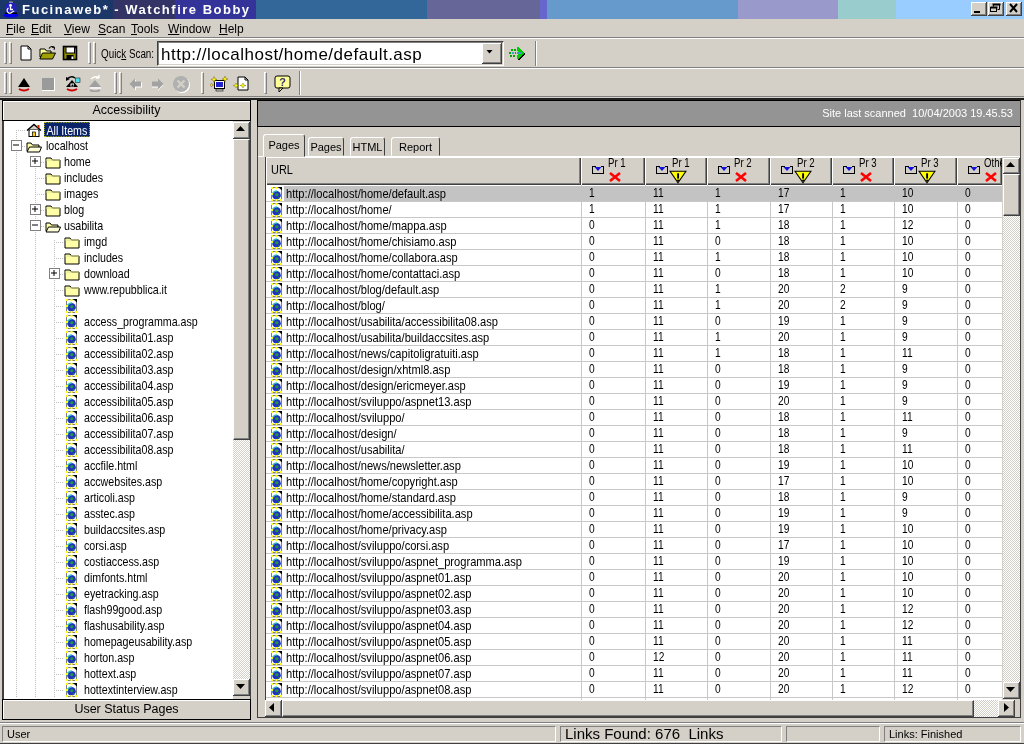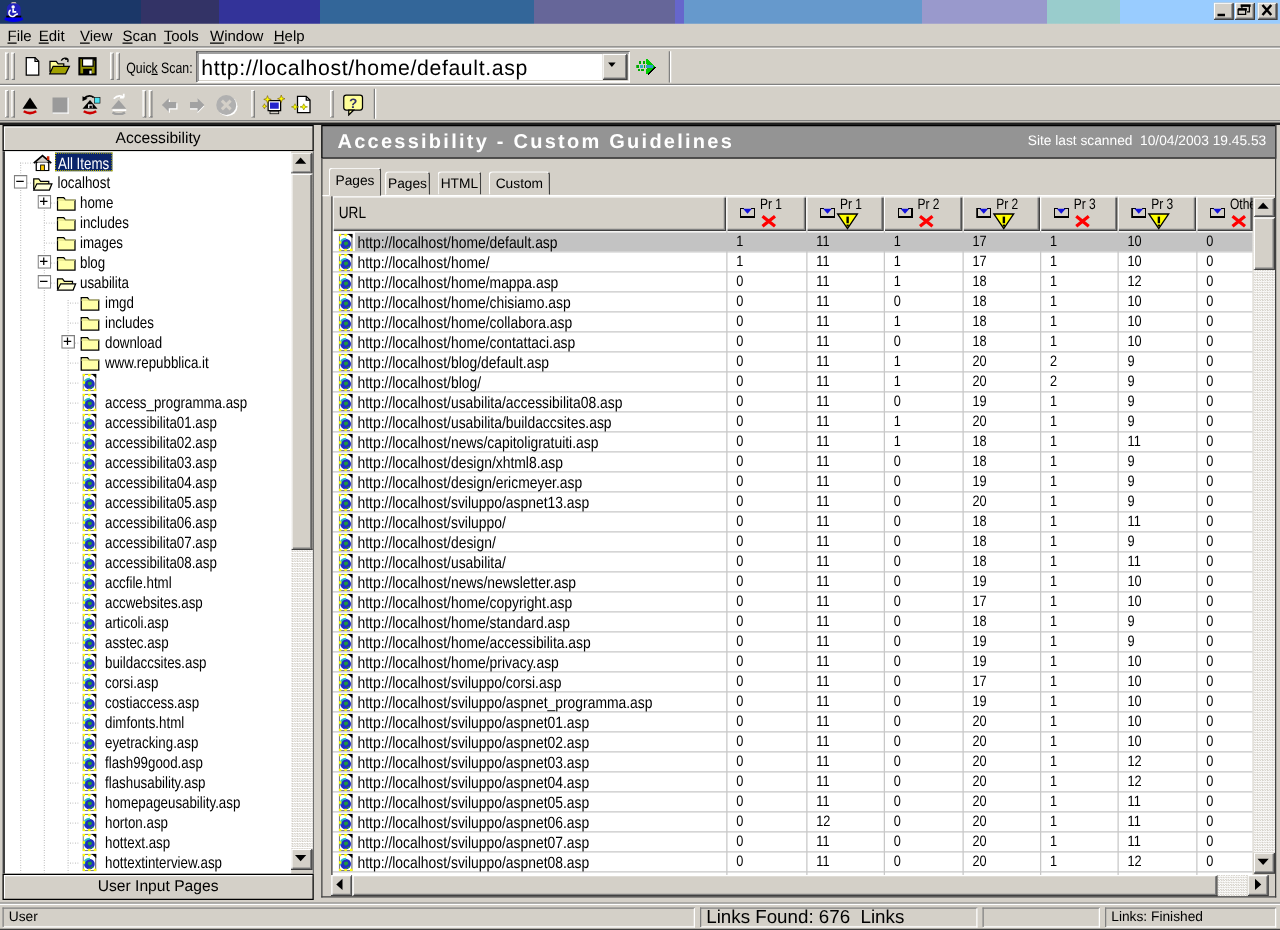--- a/index.html
+++ b/index.html
@@ -19,20 +19,21 @@
 <svg class="a" style="left:2px;top:1px;" width="17" height="17" viewBox="0 0 17 17">
 <rect x="7" y="0.5" width="4" height="2" rx="1" fill="#c8beaa"></rect>
 <path d="M3.5 12 L3.5 6 Q3.5 1.5 9 1.5 Q14.5 1.5 14.5 6 L14.5 12 Z" fill="#2222bb"></path>
 <rect x="3" y="11.5" width="12" height="2.5" fill="#000"></rect>
 <path d="M2 13 L16 13 L16.5 15 Q13 16.5 9 16.5 Q5 16.5 1.5 15 Z" fill="#0000ee"></path>
 <circle cx="8.5" cy="4.5" r="1.4" fill="#fff"></circle>
 <path d="M8.5 6 L8.5 8.5 L11 8.5" stroke="#fff" stroke-width="1.3" fill="none"></path>
 <path d="M6.5 7 A2.8 2.8 0 1 0 10.5 10.5" stroke="#fff" stroke-width="1.2" fill="none"></path>
 <path d="M10.5 10.8 L12.3 10" stroke="#fff" stroke-width="1.1"></path>
 </svg>
+<div class="a" style="left:22px;top:2px;font-size:13px;font-weight:bold;letter-spacing:1.5px;color:#fff;line-height:16px;">Fucinaweb* - Watchfire Bobby</div>
 <div class="a btn" style="left:971px;top:2px;width:16px;height:14px;">
       <svg width="14" height="12" style="position:absolute;left:0;top:0">
         <rect x="3" y="9" width="6" height="2" fill="#000"></rect>
       </svg>
     </div>
 <div class="a btn" style="left:988px;top:2px;width:16px;height:14px;">
       <svg width="14" height="12" style="position:absolute;left:0;top:0">
         <path d="M5.5 4.5 L5.5 2.5 L11.5 2.5 L11.5 7.5 L9.5 7.5" fill="none" stroke="#000"></path>
         <rect x="4.5" y="1.5" width="8" height="2" fill="#000"></rect>
         <rect x="2.5" y="5.5" width="6" height="4" fill="none" stroke="#000"></rect>
@@ -417,29 +418,28 @@
         <path d="M7.5 4 L12 9 L3 9 Z" fill="#000"></path>
       </svg>
     </div>
 <div class="a check" style="left:233px;top:139px;width:17px;height:540px;"></div>
 <div class="a thumb" style="left:233px;top:139px;width:17px;height:301px;"></div>
 <div class="a btn" style="left:233px;top:679px;width:17px;height:17px;">
       <svg width="15" height="15" style="position:absolute;left:0;top:0">
         <path d="M7.5 10 L12 5 L3 5 Z" fill="#000"></path>
       </svg>
     </div>
-<div class="a" style="left:2px;top:699px;width:249px;height:21px;background:#d4d0c8;border:1px solid #000;box-shadow:inset 1px 1px 0 #fff;text-align:center;line-height:19px;font-size:12.5px;">User Input Pages</div>
+<div class="a" style="left:2px;top:699px;width:249px;height:21px;background:#d4d0c8;border:1px solid #000;box-shadow:inset 1px 1px 0 #fff;text-align:center;line-height:19px;font-size:12.5px;">User Status Pages</div>
 <div class="a" style="left:257px;top:100px;width:764px;height:27px;background:#949494;border:1px solid #000;"></div>
-<div class="a" style="left:270px;top:105px;font-size:16px;font-weight:bold;letter-spacing:1.8px;color:#fff;">Accessibility - Custom Guidelines</div>
 <div class="a" style="left:755px;top:107px;width:258px;font-size:11px;color:#fff;text-align:right;">Site last scanned&nbsp; 10/04/2003 19.45.53</div>
 <div class="a" style="left:257px;top:127px;width:764px;height:591px;background:#d4d0c8;border-left:1px solid #404040;"></div>
 <div class="a" style="left:263px;top:134px;width:42px;height:23px;background:#d4d0c8;border:1px solid;border-color:#fff #404040 #d4d0c8 #fff;border-radius:3px 3px 0 0;text-align:center;line-height:21px;font-size:11px;z-index:3;">Pages</div>
 <div class="a" style="left:308px;top:137px;width:36px;height:19px;background:#d4d0c8;border:1px solid;border-color:#fff #404040 transparent #fff;border-radius:3px 3px 0 0;text-align:center;line-height:18px;font-size:11px;">Pages</div>
 <div class="a" style="left:350px;top:137px;width:35px;height:19px;background:#d4d0c8;border:1px solid;border-color:#fff #404040 transparent #fff;border-radius:3px 3px 0 0;text-align:center;line-height:18px;font-size:11px;">HTML</div>
-<div class="a" style="left:391px;top:137px;width:49px;height:19px;background:#d4d0c8;border:1px solid;border-color:#fff #404040 transparent #fff;border-radius:3px 3px 0 0;text-align:center;line-height:18px;font-size:11px;">Custom</div>
+<div class="a" style="left:391px;top:137px;width:49px;height:19px;background:#d4d0c8;border:1px solid;border-color:#fff #404040 transparent #fff;border-radius:3px 3px 0 0;text-align:center;line-height:18px;font-size:11px;">Report</div>
 <div class="a" style="left:258px;top:156px;width:762px;height:1px;background:#fff;z-index:1;"></div>
 <div class="a" style="left:265px;top:157px;width:1px;height:543px;background:#404040;z-index:2;"></div>
 <div class="a" style="left:266px;top:157px;width:315px;height:28px;background:#d4d0c8;box-shadow:inset 1px 1px 0 #fff, inset -1px -1px 0 #404040, inset -2px -2px 0 #808080;overflow:hidden;">
       <div style="position:absolute;left:5px;top:5px;font-size:13px;height:16px;line-height:16px;transform:scaleX(0.84);transform-origin:0 50%;">URL</div>
     </div>
 <div class="a" style="left:581px;top:157px;width:64px;height:28px;background:#d4d0c8;box-shadow:inset 1px 1px 0 #fff, inset -1px -1px 0 #404040, inset -2px -2px 0 #808080;overflow:hidden;">
       <svg style="position:absolute;left:11px;top:9px" width="13" height="9" viewBox="0 0 13 9">
         <use href="#hdrico"></use>
       </svg>
       <div style="position:absolute;left:27px;top:-2px;font-size:12px;height:16px;line-height:16px;transform:scaleX(0.8);transform-origin:0 50%;">Pr 1</div>

